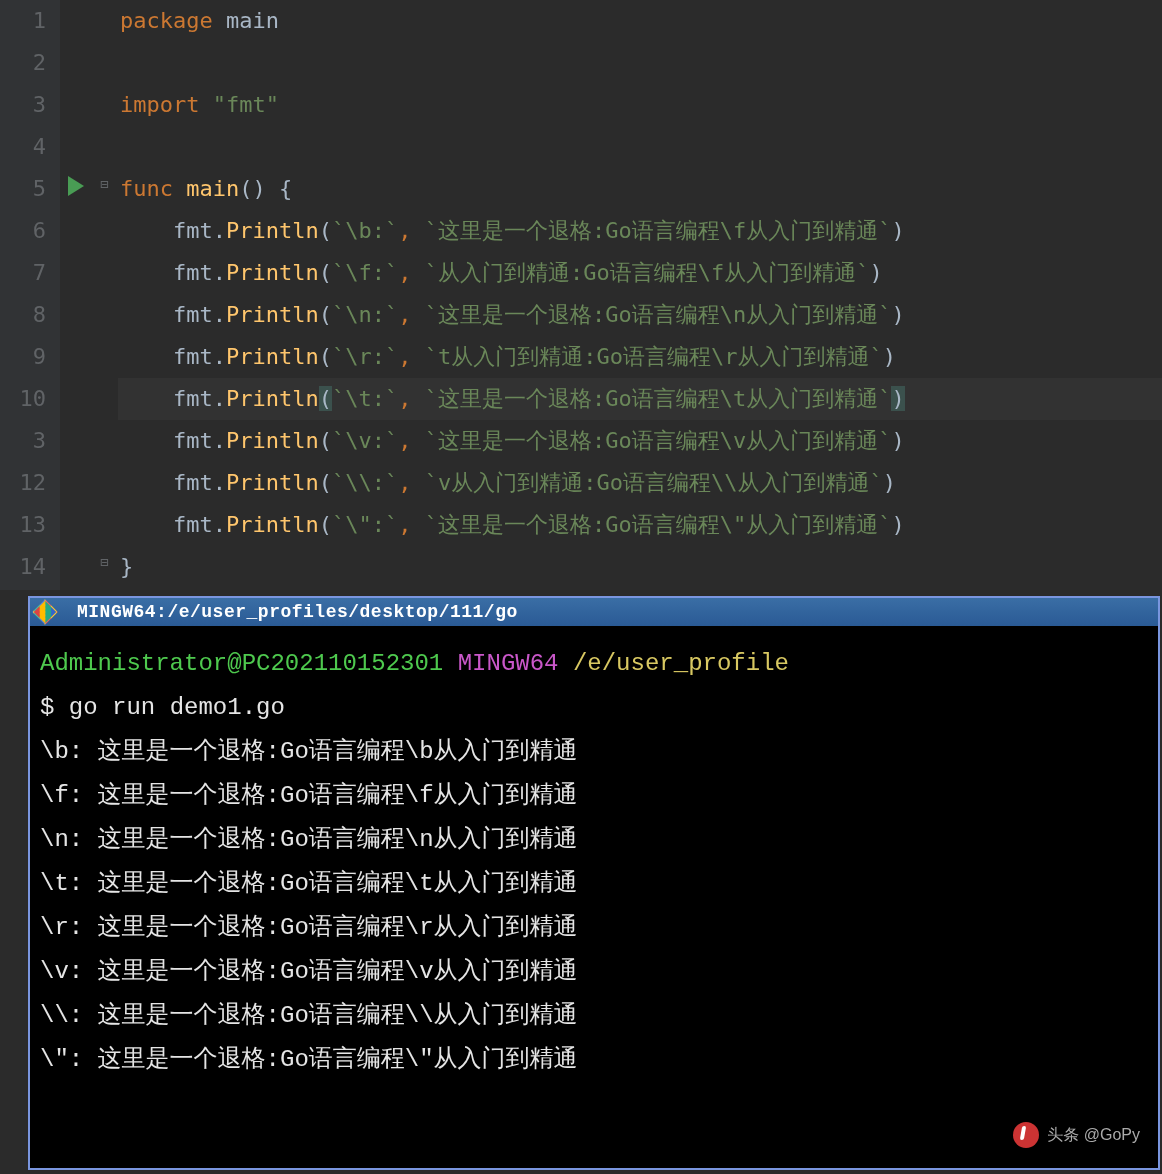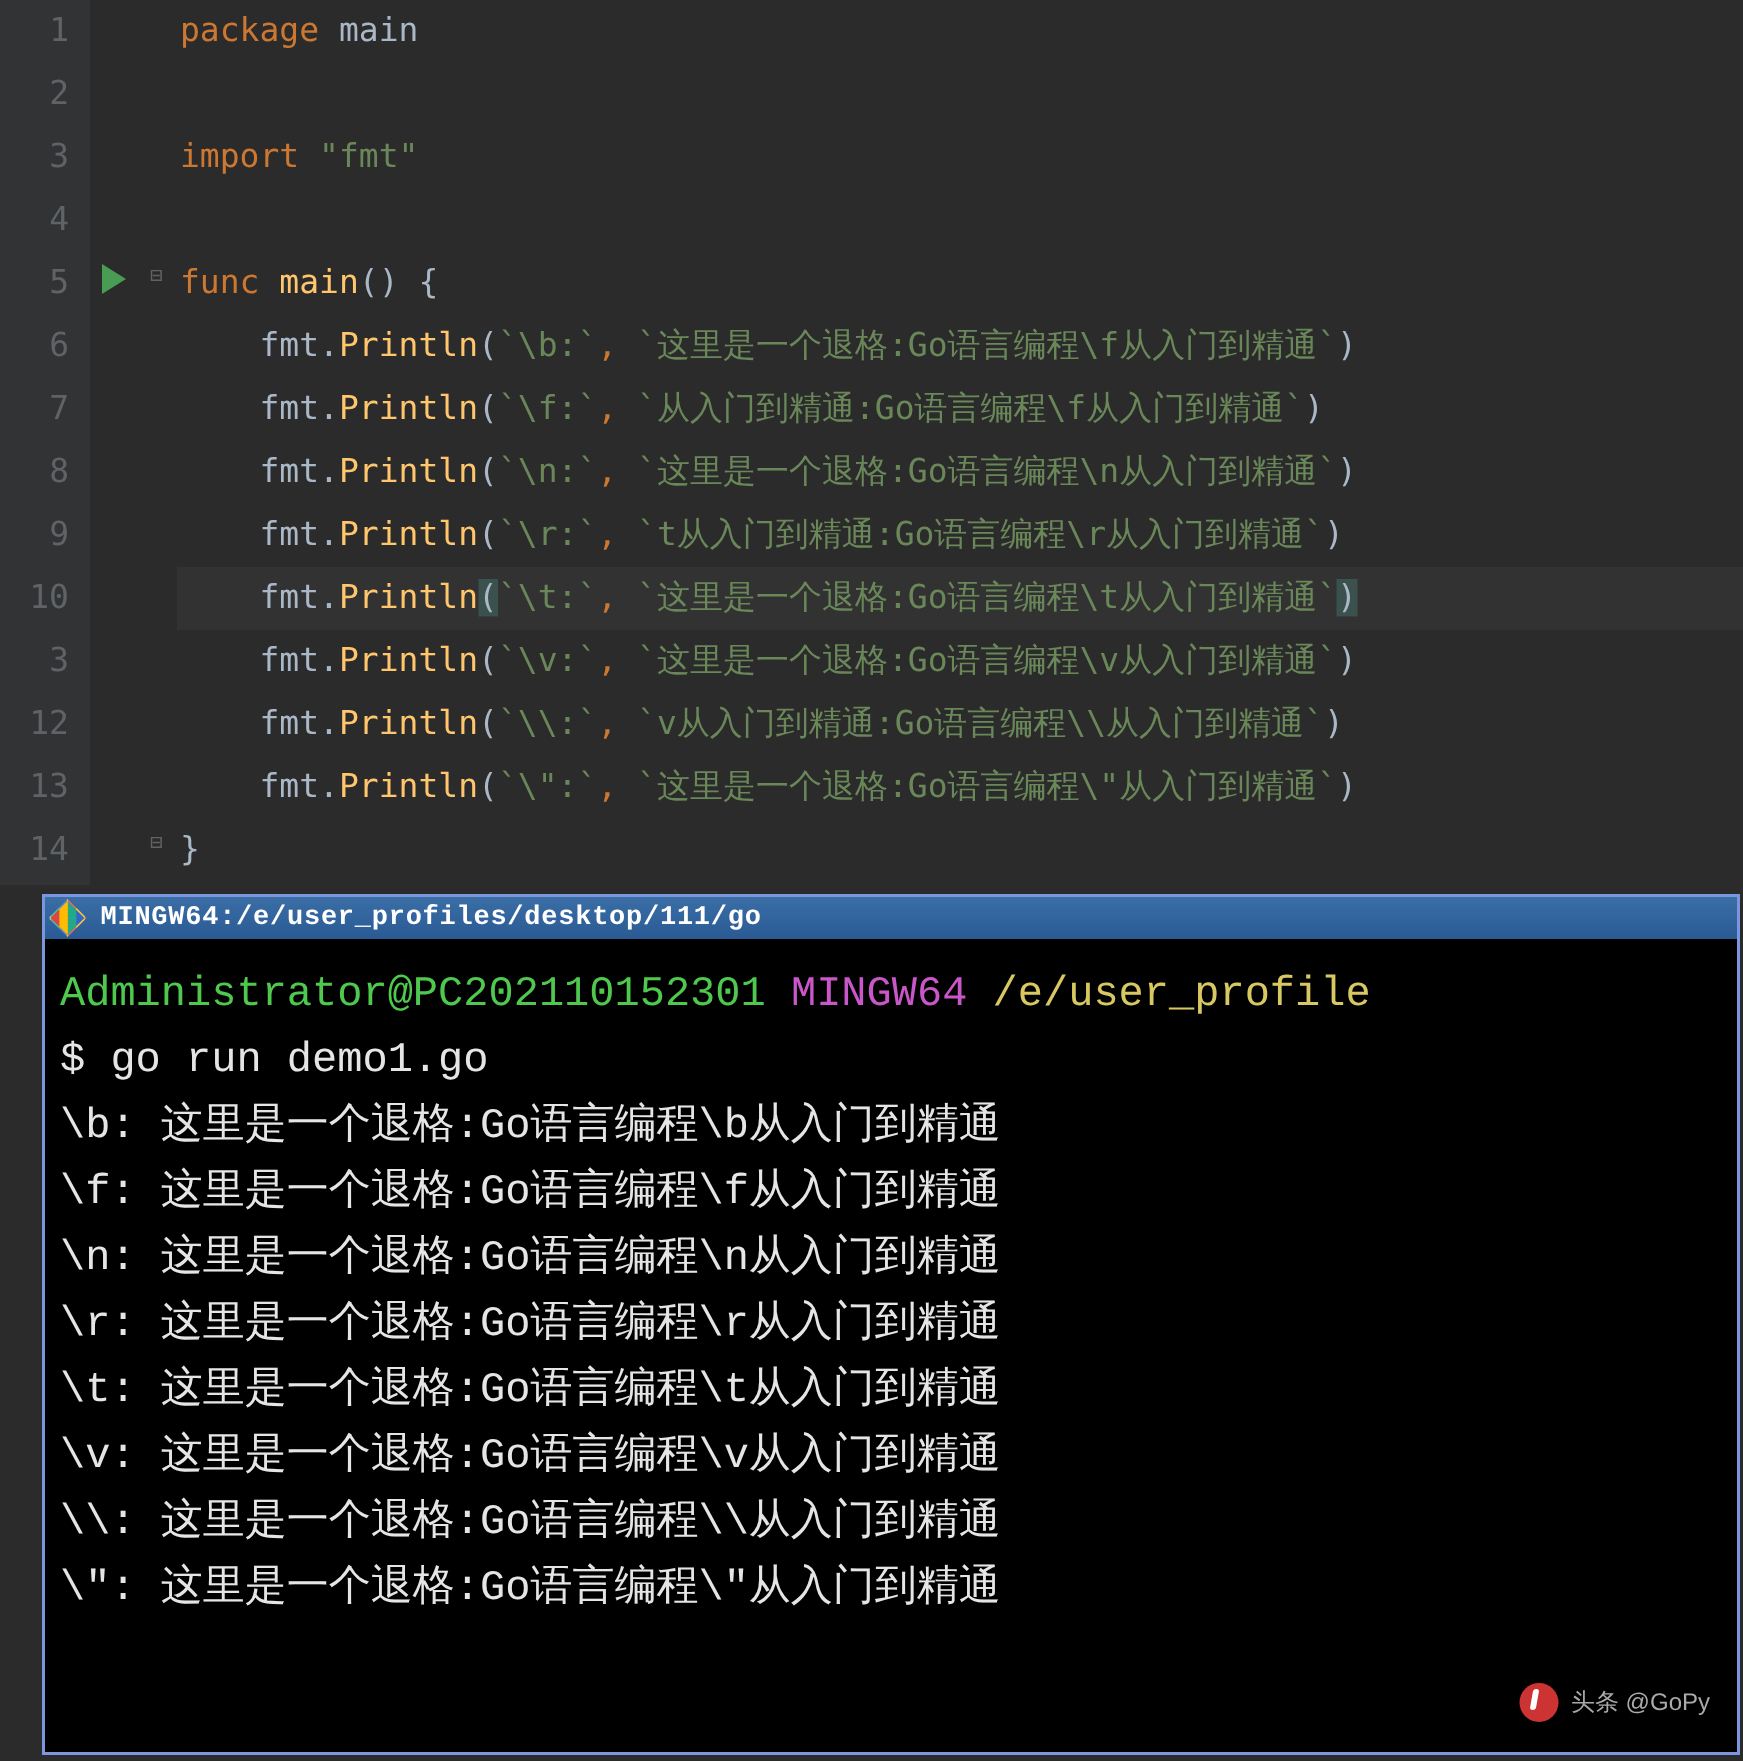--- a/index.html
+++ b/index.html
@@ -92,41 +92,41 @@
     border: 2px solid #7a96df;
     background: #000;
     box-shadow: 0 0 0 1px #2a2a2a;
   }
   .titlebar {
     height: 28px;
     background: linear-gradient(#3a6ea5, #2a5a95);
     display: flex;
     align-items: center;
     padding-left: 6px;
-    gap: 13px;
+    gap: 23px;
   }
   .mingw-icon {
     width: 16px; height: 16px;
     background:
       linear-gradient(45deg,#d44 25%,#fb0 25% 50%,#2a8 50% 75%,#36c 75%);
     transform: rotate(45deg);
     border:1px solid #fff3;
   }
   .titlebar-text {
     color: #fff;
     font-size: 18px;
     font-weight: bold;
     font-family: "SimSun","NSimSun","Courier New",monospace;
     letter-spacing: 0.5px;
   }
   .term-body {
     padding: 16px 10px 10px 10px;
     background: #000;
     color: #e5e5e5;
-    font-size: 28px;
+    font-size: 24px;
     line-height: 44px;
     font-family: "Consolas","Courier New",monospace;
   }
   .term-line { white-space: pre; }
   .t-user { color: #4ec94e; }
   .t-mingw { color: #c957c9; }
   .t-path { color: #d8c862; }
   .t-white { color: #e5e5e5; }
   .watermark {
     position: absolute;
@@ -198,22 +198,22 @@
   <div class="titlebar">
     <div class="mingw-icon"></div>
     <span class="titlebar-text">MINGW64:/e/user_profiles/desktop/111/go</span>
   </div>
   <div class="term-body">
     <div class="term-line"><span class="t-user">Administrator@PC202110152301</span> <span class="t-mingw">MINGW64</span> <span class="t-path">/e/user_profile</span></div>
     <div class="term-line"><span class="t-white">$ </span><span class="t-white">go run demo1.go</span></div>
     <div class="term-line t-white">\b: 这里是一个退格:Go语言编程\b从入门到精通</div>
     <div class="term-line t-white">\f: 这里是一个退格:Go语言编程\f从入门到精通</div>
     <div class="term-line t-white">\n: 这里是一个退格:Go语言编程\n从入门到精通</div>
+    <div class="term-line t-white">\t: 这里是一个退格:Go语言编程\t从入门到精通</div>
     <div class="term-line t-white">\r: 这里是一个退格:Go语言编程\r从入门到精通</div>
-    <div class="term-line t-white">\t: 这里是一个退格:Go语言编程\t从入门到精通</div>
     <div class="term-line t-white">\v: 这里是一个退格:Go语言编程\v从入门到精通</div>
     <div class="term-line t-white">\\: 这里是一个退格:Go语言编程\\从入门到精通</div>
     <div class="term-line t-white">\": 这里是一个退格:Go语言编程\"从入门到精通</div>
   </div>
   <div class="watermark">
     <div class="wm-icon"></div>
     <span>头条 @GoPy</span>
   </div>
 </div>
 

